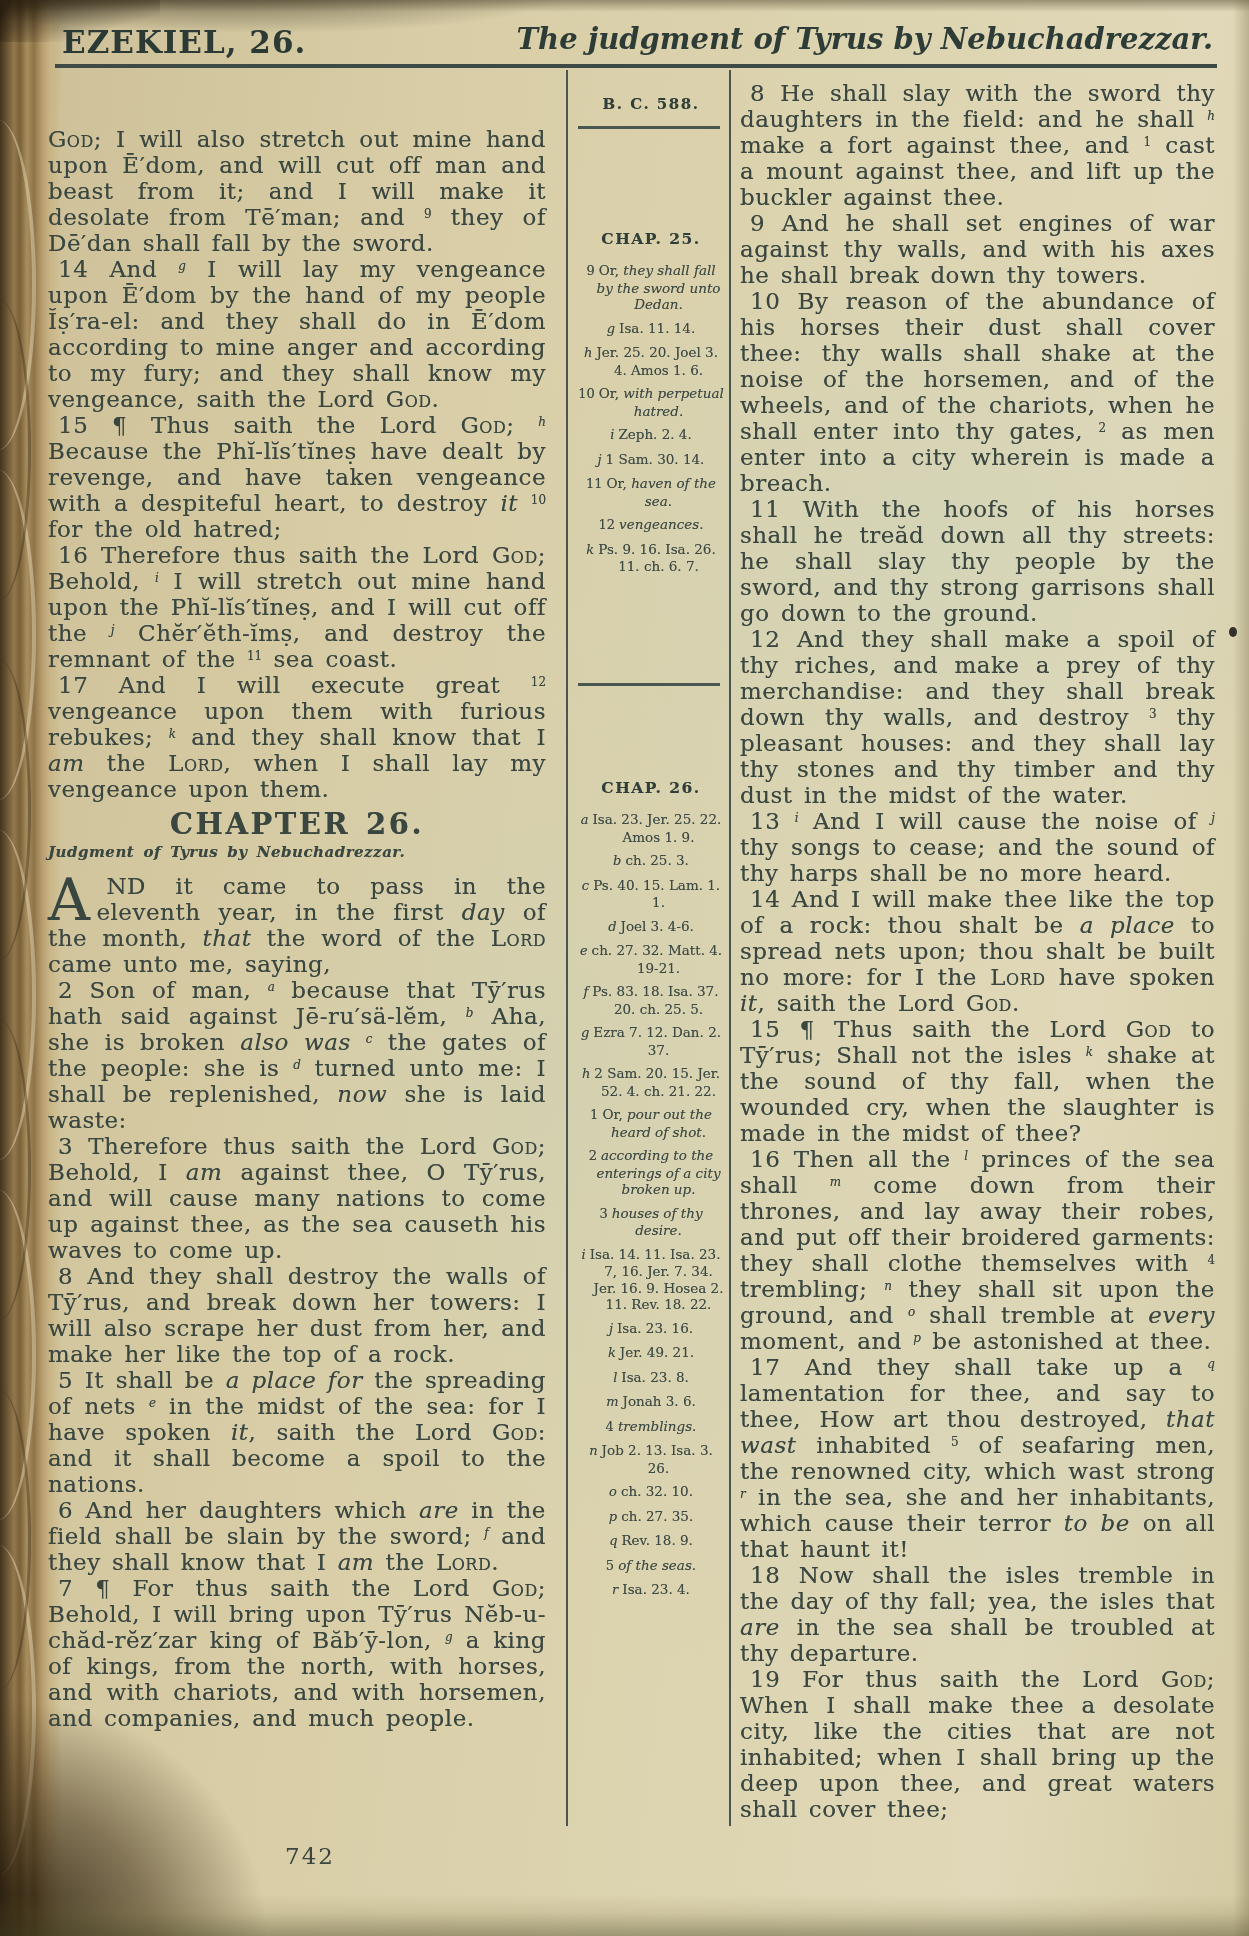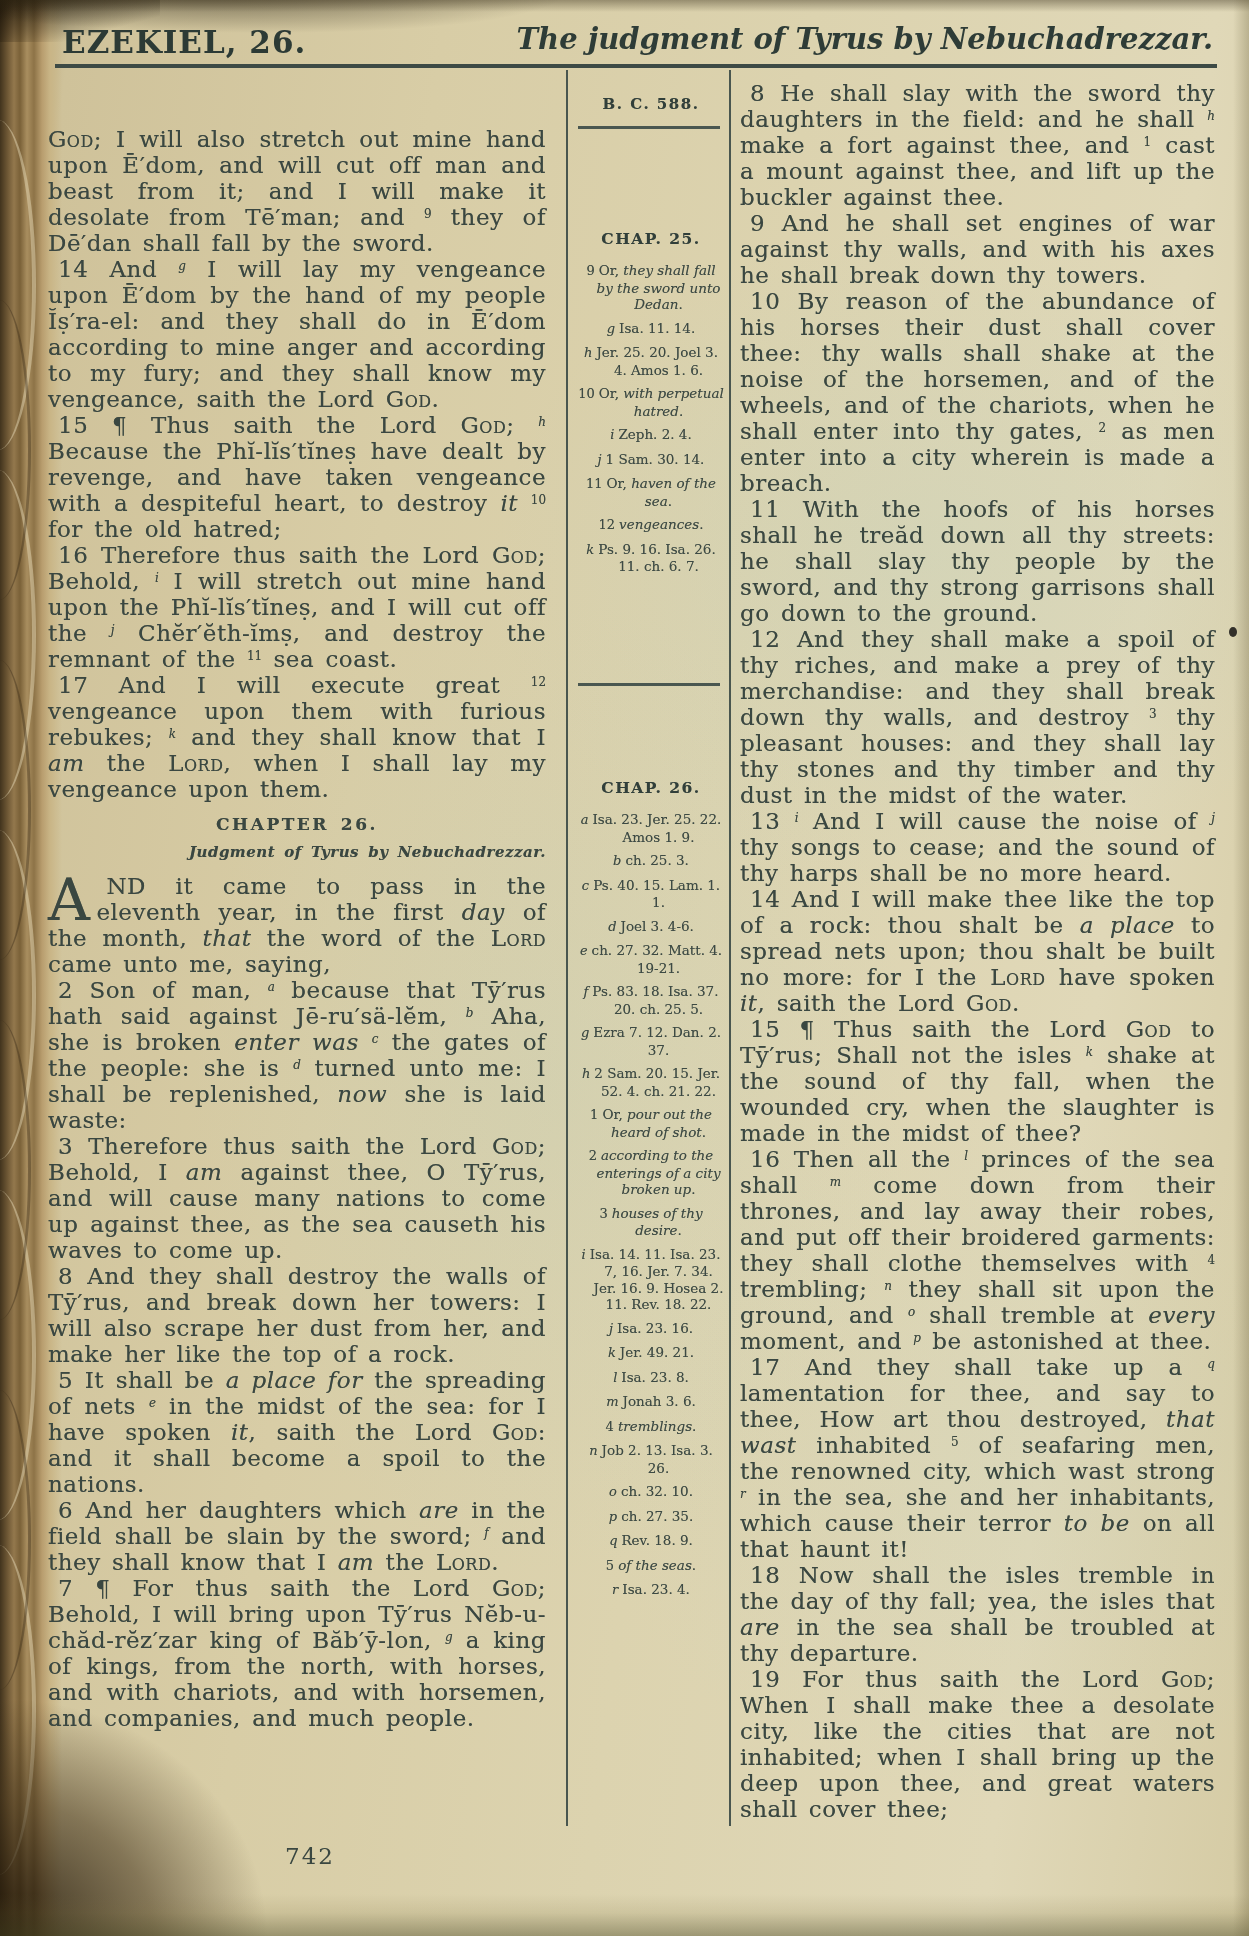--- a/index.html
+++ b/index.html
@@ -47,22 +47,22 @@
   .col-left{left:48px;width:498px;margin-top:46px;}
   .col-right{left:740px;width:475px;}
   .col-left,.col-right{font-size:23px;line-height:26px;letter-spacing:0.5px;word-spacing:3.5px;
     text-shadow:0 0 0.5px rgba(58,70,64,0.55);}
   .verse{margin:0;text-align:justify;text-indent:10px;}
   .verse.flush{text-indent:0;}
   sup{font-size:0.52em;vertical-align:0.55em;line-height:0;letter-spacing:0;}
   sup.it{font-style:italic;}
   .sc{font-variant:small-caps;letter-spacing:0.5px;}
   .dropcap{float:left;font-size:58px;line-height:46px;padding:4px 6px 0 0;text-indent:0;}
-  .chapter-heading{font-size:17px;text-align:center;letter-spacing:2.5px;margin:9px 0 2px;font-weight:600;text-indent:0;}
-  .chapter-subtitle{font-size:15px;font-style:italic;font-weight:600;text-align:right;margin:0 0 8px;letter-spacing:0.5px;}
+  .chapter-heading{font-size:29px;text-align:center;letter-spacing:2.5px;margin:9px 0 2px;font-weight:600;text-indent:0;}
+  .chapter-subtitle{font-size:15px;font-style:italic;font-weight:600;text-align:left;margin:0 0 8px;letter-spacing:0.5px;}
   
   .col-center{left:578px;width:146px;font-size:13.5px;line-height:16.5px;color:#3d4a44;
     text-shadow:0 0 0.4px rgba(58,70,64,0.5);}
   .bc{margin-top:16px;font-size:15px;font-weight:700;letter-spacing:1.5px;text-align:center;color:#313f3a;}
   .bc-rule{height:3px;background:#4a5750;margin:13px 4px 0 0;}
   .chap-label{margin-top:102px;text-align:center;font-weight:700;font-size:15.5px;letter-spacing:1.5px;color:#313f3a;}
   .refs{margin-top:15px;}
   .ref{margin:0 0 7px;padding-left:15px;text-indent:-15px;text-align:center;}
   .ref .m{margin-right:4px;font-size:13px;}
   .ref .m.it{font-style:italic;}
@@ -106,21 +106,21 @@
         <p class="verse flush"><span class="sc">God</span>; I will also stretch out mine hand upon Ē′dom, and will cut off man and beast from it; and I will make it desolate from Tē′man; and <sup>9</sup> they of Dē′dan shall fall by the sword.</p>
         <p class="verse">14 And <sup class="it">g</sup> I will lay my vengeance upon Ē′dom by the hand of my people Ĭṣ′ra-el: and they shall do in Ē′dom according to mine anger and according to my fury; and they shall know my vengeance, saith the Lord <span class="sc">God</span>.</p>
         <p class="verse">15 ¶ Thus saith the Lord <span class="sc">God</span>; <sup class="it">h</sup> Because the Phĭ-lĭs′tĭneṣ have dealt by revenge, and have taken vengeance with a despiteful heart, to destroy <i>it</i> <sup>10</sup> for the old hatred;</p>
         <p class="verse">16 Therefore thus saith the Lord <span class="sc">God</span>; Behold, <sup class="it">i</sup> I will stretch out mine hand upon the Phĭ-lĭs′tĭneṣ, and I will cut off the <sup class="it">j</sup> Chĕr′ĕth-ĭmṣ, and destroy the remnant of the <sup>11</sup> sea coast.</p>
         <p class="verse">17 And I will execute great <sup>12</sup> vengeance upon them with furious rebukes; <sup class="it">k</sup> and they shall know that I <i>am</i> the <span class="sc">Lord</span>, when I shall lay my vengeance upon them.</p>
       </div>
     <div class="chapter-heading">CHAPTER 26.</div>
     <div class="chapter-subtitle">Judgment of Tyrus by Nebuchadrezzar.</div>
     <div>
         <p class="verse"><span class="dropcap">A</span>ND it came to pass in the eleventh year, in the first <i>day</i> of the month, <i>that</i> the word of the <span class="sc">Lord</span> came unto me, saying,</p>
-        <p class="verse">2 Son of man, <sup class="it">a</sup> because that Tȳ′rus hath said against Jē-ru′sä-lĕm, <sup class="it">b</sup> Aha, she is broken <i>enter was</i> <sup class="it">c</sup> the gates of the people: she is <sup class="it">d</sup> turned unto me: I shall be replenished, <i>now</i> she is laid waste:</p>
+        <p class="verse">2 Son of man, <sup class="it">a</sup> because that Tȳ′rus hath said against Jē-ru′sä-lĕm, <sup class="it">b</sup> Aha, she is broken <i>also was</i> <sup class="it">c</sup> the gates of the people: she is <sup class="it">d</sup> turned unto me: I shall be replenished, <i>now</i> she is laid waste:</p>
         <p class="verse">3 Therefore thus saith the Lord <span class="sc">God</span>; Behold, I <i>am</i> against thee, O Tȳ′rus, and will cause many nations to come up against thee, as the sea causeth his waves to come up.</p>
         <p class="verse">8 And they shall destroy the walls of Tȳ′rus, and break down her towers: I will also scrape her dust from her, and make her like the top of a rock.</p>
         <p class="verse">5 It shall be <i>a place for</i> the spreading of nets <sup class="it">e</sup> in the midst of the sea: for I have spoken <i>it</i>, saith the Lord <span class="sc">God</span>: and it shall become a spoil to the nations.</p>
         <p class="verse">6 And her daughters which <i>are</i> in the field shall be slain by the sword; <sup class="it">f</sup> and they shall know that I <i>am</i> the <span class="sc">Lord</span>.</p>
         <p class="verse">7 ¶ For thus saith the Lord <span class="sc">God</span>; Behold, I will bring upon Tȳ′rus Nĕb-u-chăd-rĕz′zar king of Băb′ȳ-lon, <sup class="it">g</sup> a king of kings, from the north, with horses, and with chariots, and with horsemen, and companies, and much people.</p>
       </div>
   </div>
 
   <div class="col col-center">
     <div class="bc">B. C. 588.</div>

